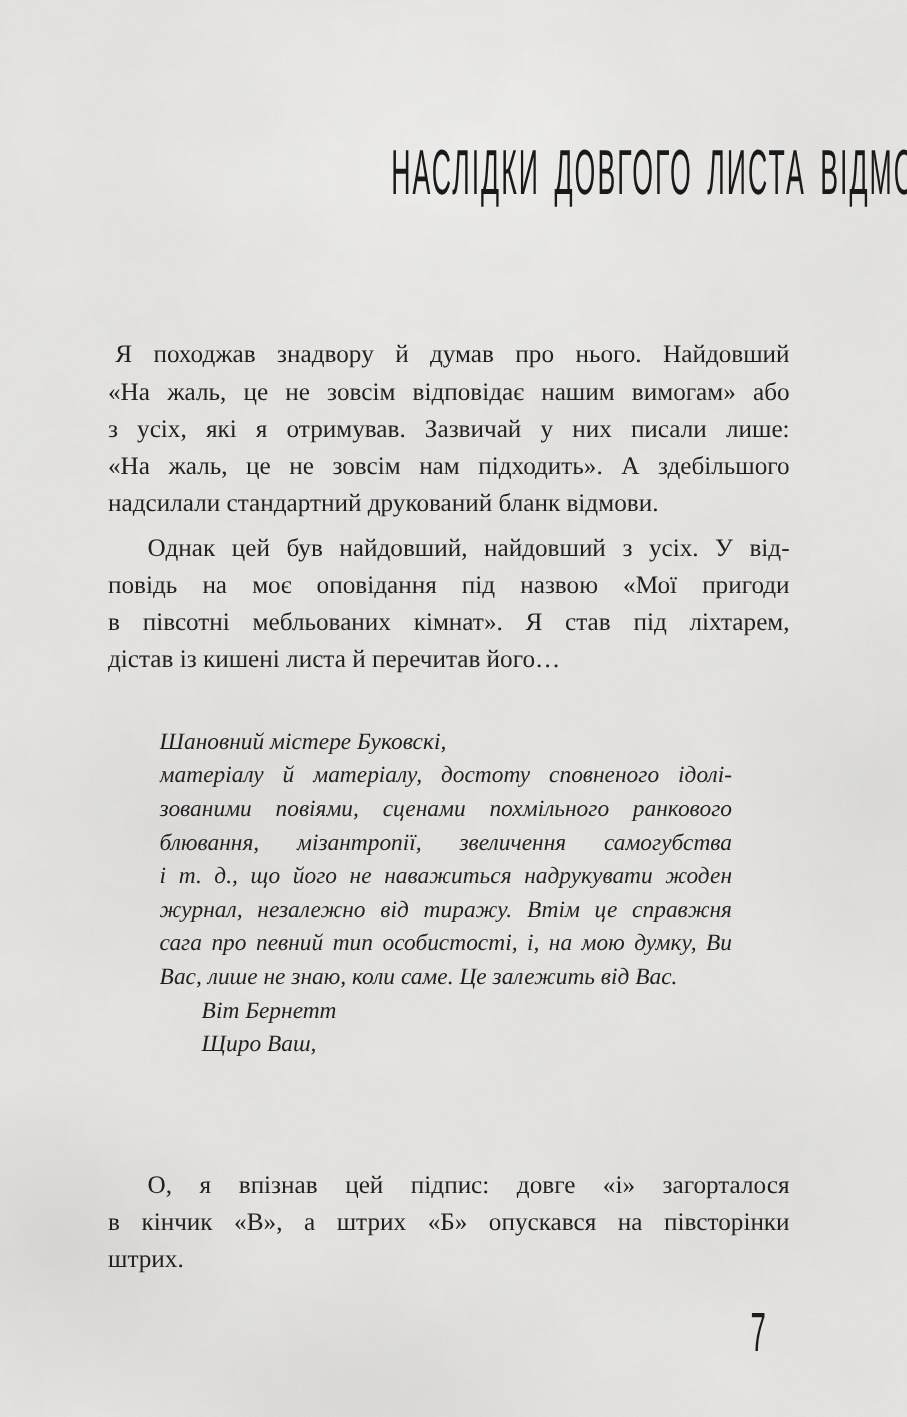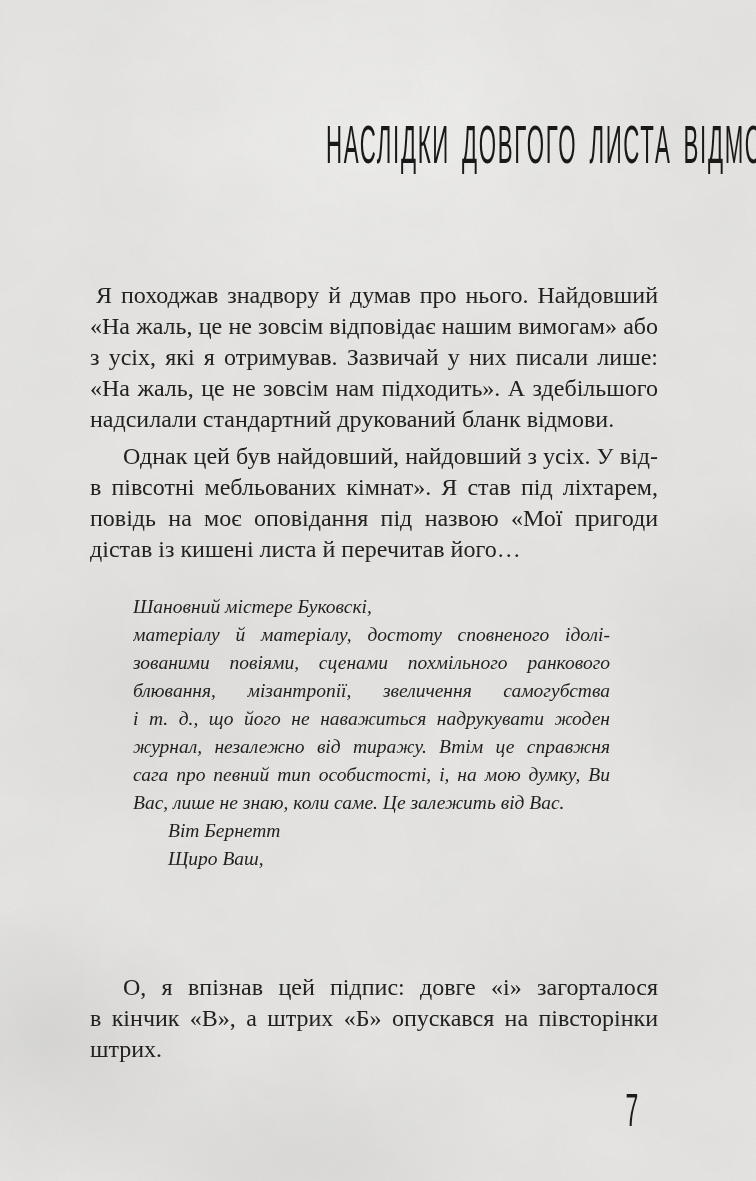--- a/index.html
+++ b/index.html
@@ -30,29 +30,30 @@
     color:#191919;
   }
   .chapter-title .squeeze{
     display:inline-block;
     transform:scaleX(0.42);
     transform-origin:50% 50%;
   }
 
   .body-block{
     position:absolute;left:90px;width:568px;
-    font-size:24px;line-height:31px;
+    font-size:21px;line-height:31px;
     color:#212121;
   }
   .body-block .line{height:31px;overflow:hidden;}
 
   .letter-block{
     position:absolute;left:133px;width:477px;
     font-size:19.5px;line-height:28px;font-style:italic;
     color:#1f1f1f;
+    margin-top:12px;
   }
   .letter-block .line{height:28px;overflow:hidden;}
 
   .line{text-align:left;}
   .line.just{text-align:justify;text-align-last:justify;}
 
   #paragraph-1{top:280px;}
   #paragraph-2{top:441px;}
   #letter{top:593px;}
   #closing{top:972px;}
@@ -91,22 +92,22 @@
   <div class="body-block" id="paragraph-1">
       <div class="line just" style="padding-left: 6px;">Я походжав знадвору й думав про нього. Найдовший</div>
       <div class="line just">«На жаль, це не зовсім відповідає нашим вимогам» або</div>
       <div class="line just">з усіх, які я отримував. Зазвичай у них писали лише:</div>
       <div class="line just">«На жаль, це не зовсім нам підходить». А здебільшого</div>
       <div class="line">надсилали стандартний друкований бланк відмови.</div>
     </div>
 
   <div class="body-block" id="paragraph-2">
       <div class="line just" style="padding-left: 33px;">Однак цей був найдовший, найдовший з усіх. У від-</div>
+      <div class="line just">повідь на моє оповідання під назвою «Мої пригоди</div>
       <div class="line just">в півсотні мебльованих кімнат». Я став під ліхтарем,</div>
-      <div class="line just">повідь на моє оповідання під назвою «Мої пригоди</div>
       <div class="line">дістав із кишені листа й перечитав його…</div>
     </div>
 
   <div class="letter-block" id="letter">
       <div class="line">Шановний містере Буковскі,</div>
       <div class="line just">матеріалу й матеріалу, достоту сповненого ідолі-</div>
       <div class="line just">зованими повіями, сценами похмільного ранкового</div>
       <div class="line just">блювання, мізантропії, звеличення самогубства</div>
       <div class="line just">і т. д., що його не наважиться надрукувати жоден</div>
       <div class="line just">журнал, незалежно від тиражу. Втім це справжня</div>

